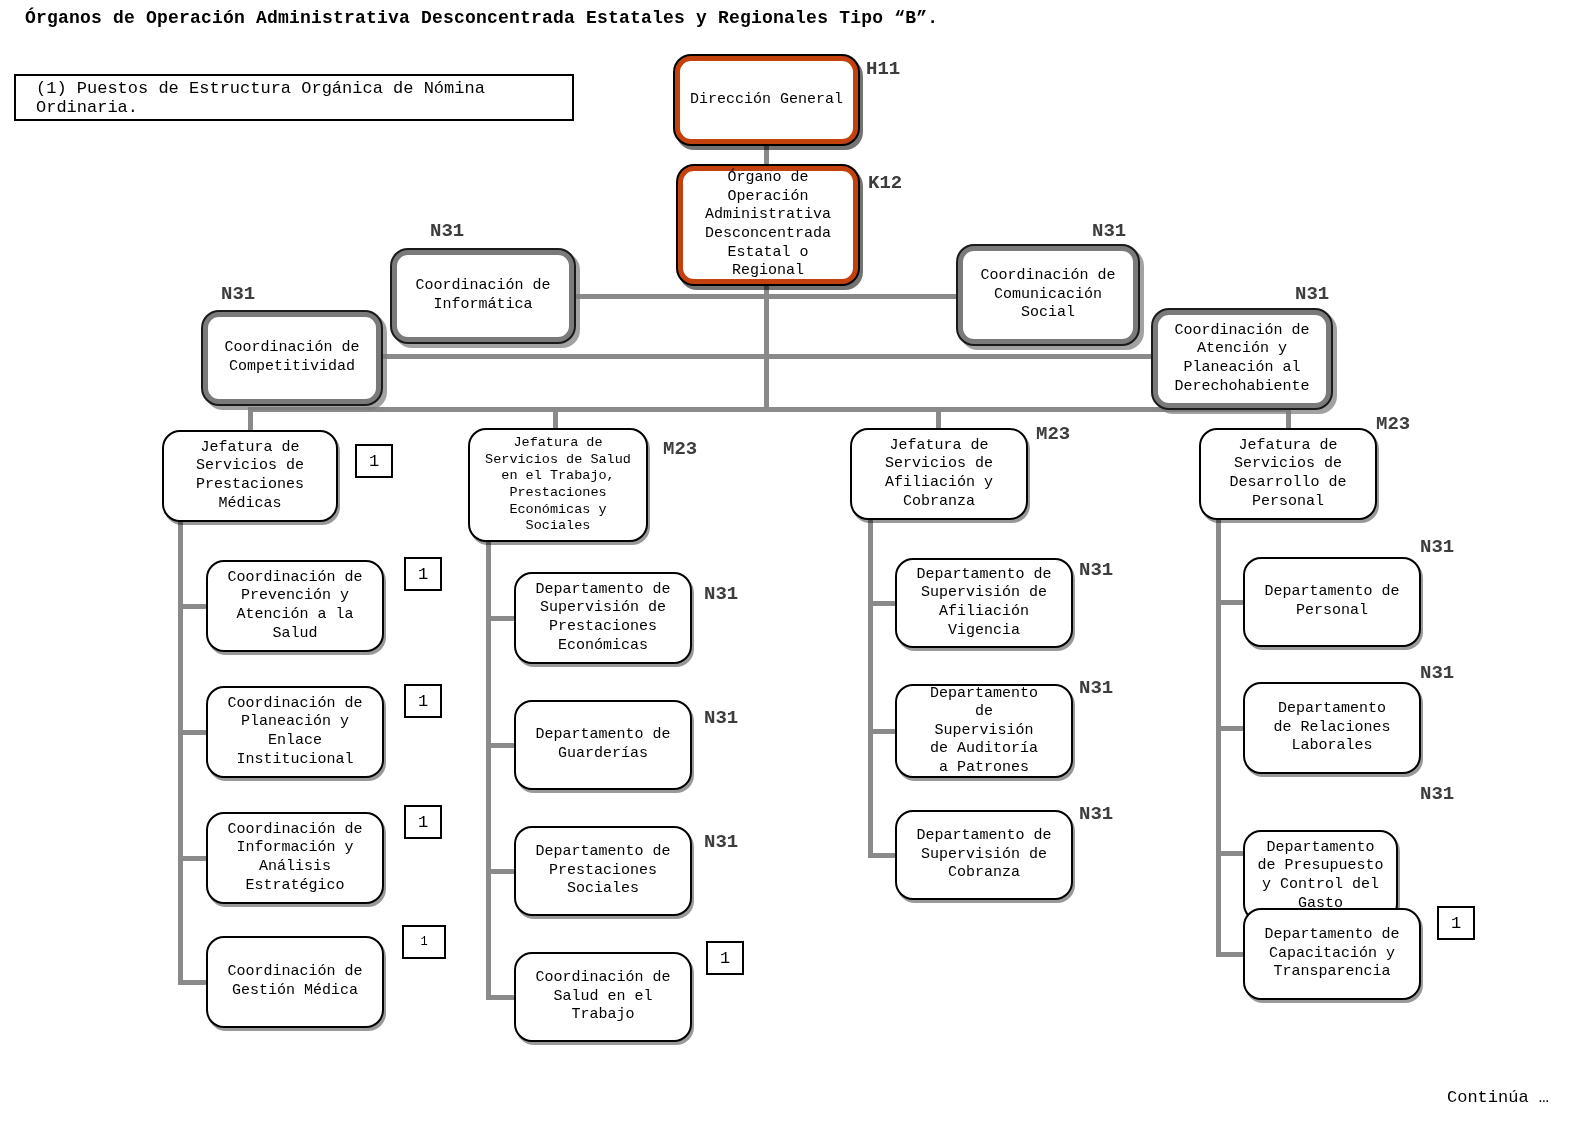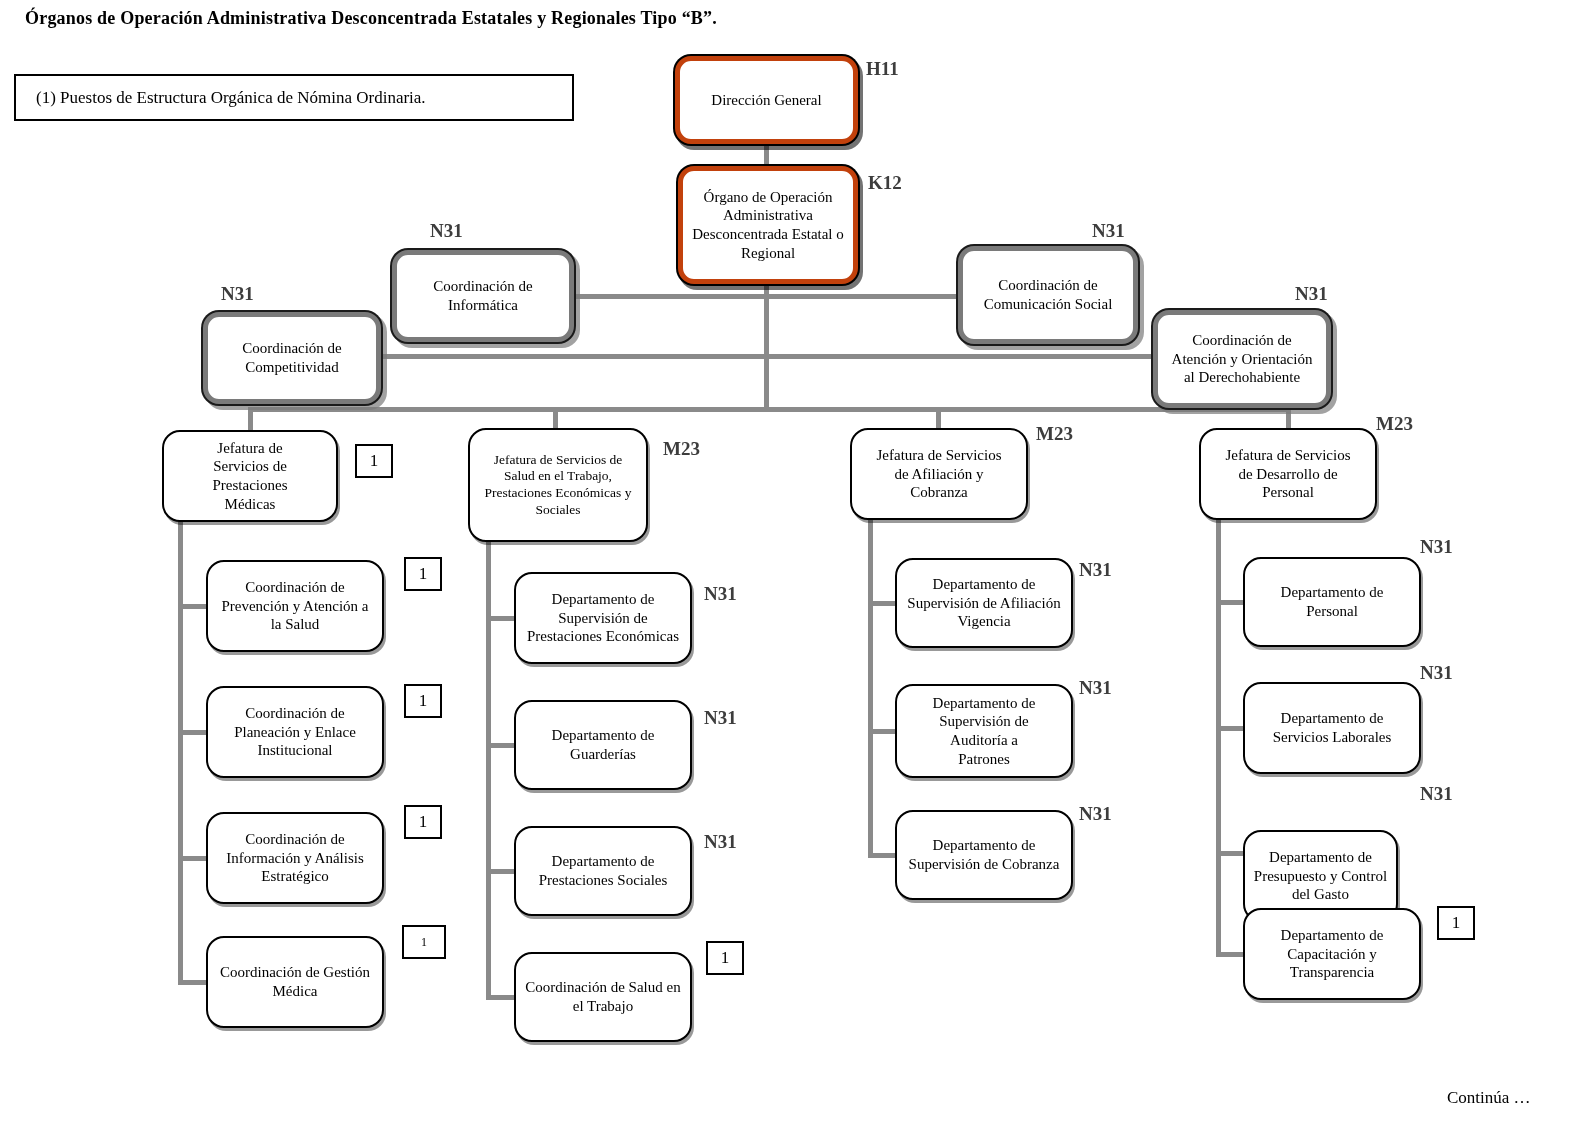--- a/index.html
+++ b/index.html
@@ -1,18 +1,18 @@
 <!DOCTYPE html>
 <html><head>
 <meta charset="utf-8">
 <style>
   html,body{margin:0;padding:0;background:#fff;}
   #page{
     position:relative;width:1569px;height:1125px;background:#fff;
-    font-family:Liberation Serif, serif;color:#000;overflow:hidden;
+    font-family:Liberation Mono, monospace;color:#000;overflow:hidden;
   }
   .title{position:absolute;left:25px;top:8px;font-size:18px;font-weight:bold;letter-spacing:.2px;}
   .note-box{
     position:absolute;left:14px;top:74px;width:560px;height:47px;border:2px solid #000;
     display:flex;align-items:center;padding-left:20px;font-size:17px;box-sizing:border-box;background:#fff;
   }
   .footer{position:absolute;left:1447px;top:1088px;font-size:17px;}
   .conn{position:absolute;background:#8a8a8a;z-index:1;}
   .node{
     position:absolute;z-index:2;background:#fff;border:2.5px solid #000;border-radius:18px;
@@ -89,21 +89,21 @@
   <div class="node graycoord" style="left:392px;top:250px;width:182px;height:92px">
     <span>Coordinación de Informática</span>
   </div>
   <div class="node graycoord" style="left:203px;top:312px;width:178px;height:92px">
     <span>Coordinación de Competitividad</span>
   </div>
   <div class="node graycoord" style="left:958px;top:246px;width:180px;height:98px">
     <span>Coordinación de Comunicación Social</span>
   </div>
   <div class="node graycoord" style="left:1153px;top:310px;width:178px;height:98px">
-    <span>Coordinación de Atención y Orientación al Derechohabiente</span>
+    <span>Coordinación de Atención y Planeación al Derechohabiente</span>
   </div>
 
   <div class="node" style="left:162px;top:430px;width:176px;height:92px;padding:4px 24px">
     <span>Jefatura de Servicios de Prestaciones Médicas</span>
   </div>
   <div class="node small-text" style="left:468px;top:428px;width:180px;height:114px">
     <span>Jefatura de Servicios de Salud en el Trabajo, Prestaciones Económicas y Sociales</span>
   </div>
   <div class="node" style="left:850px;top:428px;width:178px;height:92px;padding:4px 22px">
     <span>Jefatura de Servicios de Afiliación y Cobranza</span>
@@ -145,21 +145,21 @@
     <span>Departamento de Supervisión de Auditoría a Patrones</span>
   </div>
   <div class="node" style="left:895px;top:810px;width:178px;height:90px">
     <span>Departamento de Supervisión de Cobranza</span>
   </div>
 
   <div class="node" style="left:1243px;top:557px;width:178px;height:90px">
     <span>Departamento de Personal</span>
   </div>
   <div class="node" style="left:1243px;top:682px;width:178px;height:92px;padding:4px 24px">
-    <span>Departamento de Servicios Laborales</span>
+    <span>Departamento de Relaciones Laborales</span>
   </div>
   <div class="node" style="left:1243px;top:830px;width:155px;height:92px">
     <span>Departamento de Presupuesto y Control del Gasto</span>
   </div>
   <div class="node" style="left:1243px;top:908px;width:178px;height:92px">
     <span>Departamento de Capacitación y Transparencia</span>
   </div>
 
   <span class="grade" style="left:866px;top:58px">H11</span>
   <span class="grade" style="left:868px;top:172px">K12</span>

